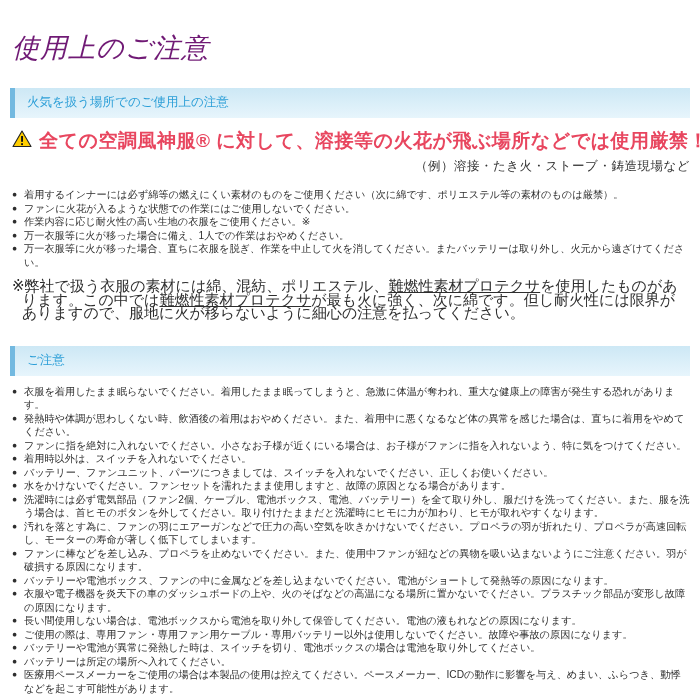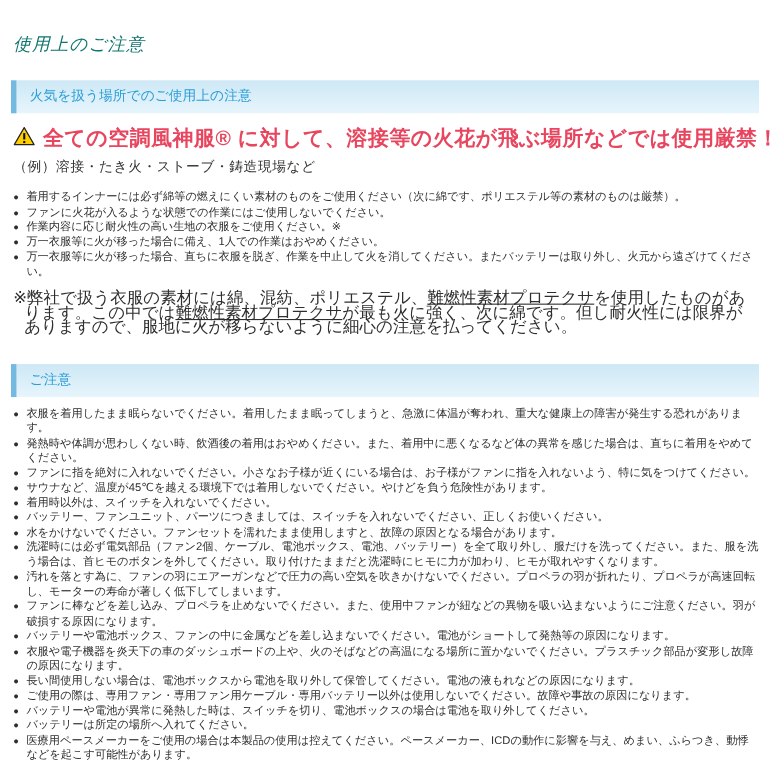--- a/index.html
+++ b/index.html
@@ -5,24 +5,24 @@
   html,body{margin:0;padding:0;}
   body{
     width:700px;height:700px;overflow:hidden;background:#ffffff;
     font-family:"Liberation Sans","DejaVu Sans",sans-serif;
     color:#333;
     -webkit-font-smoothing:antialiased;
   }
   .page{padding:22px 10px 0 10px;box-sizing:border-box;}
 
   .page-title{
-    font-size:16px;
+    font-size:27px;
     font-style:italic;
     font-weight:500;
-    color:#0f766e;
+    color:#701a75;
     letter-spacing:1px;
     margin:8px 0 22px 2px;
   }
 
   .section-header{
     background:linear-gradient(180deg,#cde8f5 0%,#e7f5fc 100%);
     border-left:5px solid #73b9e0;
     color:#2b9ed7;
     font-size:12.5px;
     padding:6px 28px 7px 12px;
@@ -40,20 +40,21 @@
     letter-spacing:0.5px;
     white-space:nowrap;
   }
   .warning-icon{flex:0 0 auto;display:inline-block;}
 
   .example-line{
     font-size:12.5px;
     color:#333;
     margin:3px 0 13px 2px;
     letter-spacing:0.5px;
+    text-align:right;
   }
 
   ul.bullet-list{
     list-style:none;margin:0;padding:0 0 0 2px;
     font-size:10.2px;line-height:13.5px;color:#2e2e2e;
   }
   ul.bullet-list li{
     position:relative;
     padding-left:12px;
   }
@@ -107,21 +108,20 @@
   <p class="note"><span>※弊社で扱う衣服の素材には綿、混紡、ポリエステル、</span><span class="u">難燃性素材プロテクサ</span><span>を使用したものがあります。この中では</span><span class="u">難燃性素材プロテクサ</span><span>が最も火に強く、次に綿です。但し耐火性には限界がありますので、服地に火が移らないように細心の注意を払ってください。</span></p>
 
   <div class="section-header caution-header">
     <span>ご注意</span>
   </div>
 
   <ul class="bullet-list">
     <li>衣服を着用したまま眠らないでください。着用したまま眠ってしまうと、急激に体温が奪われ、重大な健康上の障害が発生する恐れがあります。</li>
     <li>発熱時や体調が思わしくない時、飲酒後の着用はおやめください。また、着用中に悪くなるなど体の異常を感じた場合は、直ちに着用をやめてください。</li>
     <li>ファンに指を絶対に入れないでください。小さなお子様が近くにいる場合は、お子様がファンに指を入れないよう、特に気をつけてください。</li>
-    <li>サウナなど、温度が45℃を越える環境下では着用しないでください。やけどを負う危険性があります。</li>
     <li>着用時以外は、スイッチを入れないでください。</li>
     <li>バッテリー、ファンユニット、パーツにつきましては、スイッチを入れないでください、正しくお使いください。</li>
     <li>水をかけないでください。ファンセットを濡れたまま使用しますと、故障の原因となる場合があります。</li>
     <li>洗濯時には必ず電気部品（ファン2個、ケーブル、電池ボックス、電池、バッテリー）を全て取り外し、服だけを洗ってください。また、服を洗う場合は、首ヒモのボタンを外してください。取り付けたままだと洗濯時にヒモに力が加わり、ヒモが取れやすくなります。</li>
     <li>汚れを落とす為に、ファンの羽にエアーガンなどで圧力の高い空気を吹きかけないでください。プロペラの羽が折れたり、プロペラが高速回転し、モーターの寿命が著しく低下してしまいます。</li>
     <li>ファンに棒などを差し込み、プロペラを止めないでください。また、使用中ファンが紐などの異物を吸い込まないようにご注意ください。羽が破損する原因になります。</li>
     <li>バッテリーや電池ボックス、ファンの中に金属などを差し込まないでください。電池がショートして発熱等の原因になります。</li>
     <li>衣服や電子機器を炎天下の車のダッシュボードの上や、火のそばなどの高温になる場所に置かないでください。プラスチック部品が変形し故障の原因になります。</li>
     <li>長い間使用しない場合は、電池ボックスから電池を取り外して保管してください。電池の液もれなどの原因になります。</li>
     <li>ご使用の際は、専用ファン・専用ファン用ケーブル・専用バッテリー以外は使用しないでください。故障や事故の原因になります。</li>

